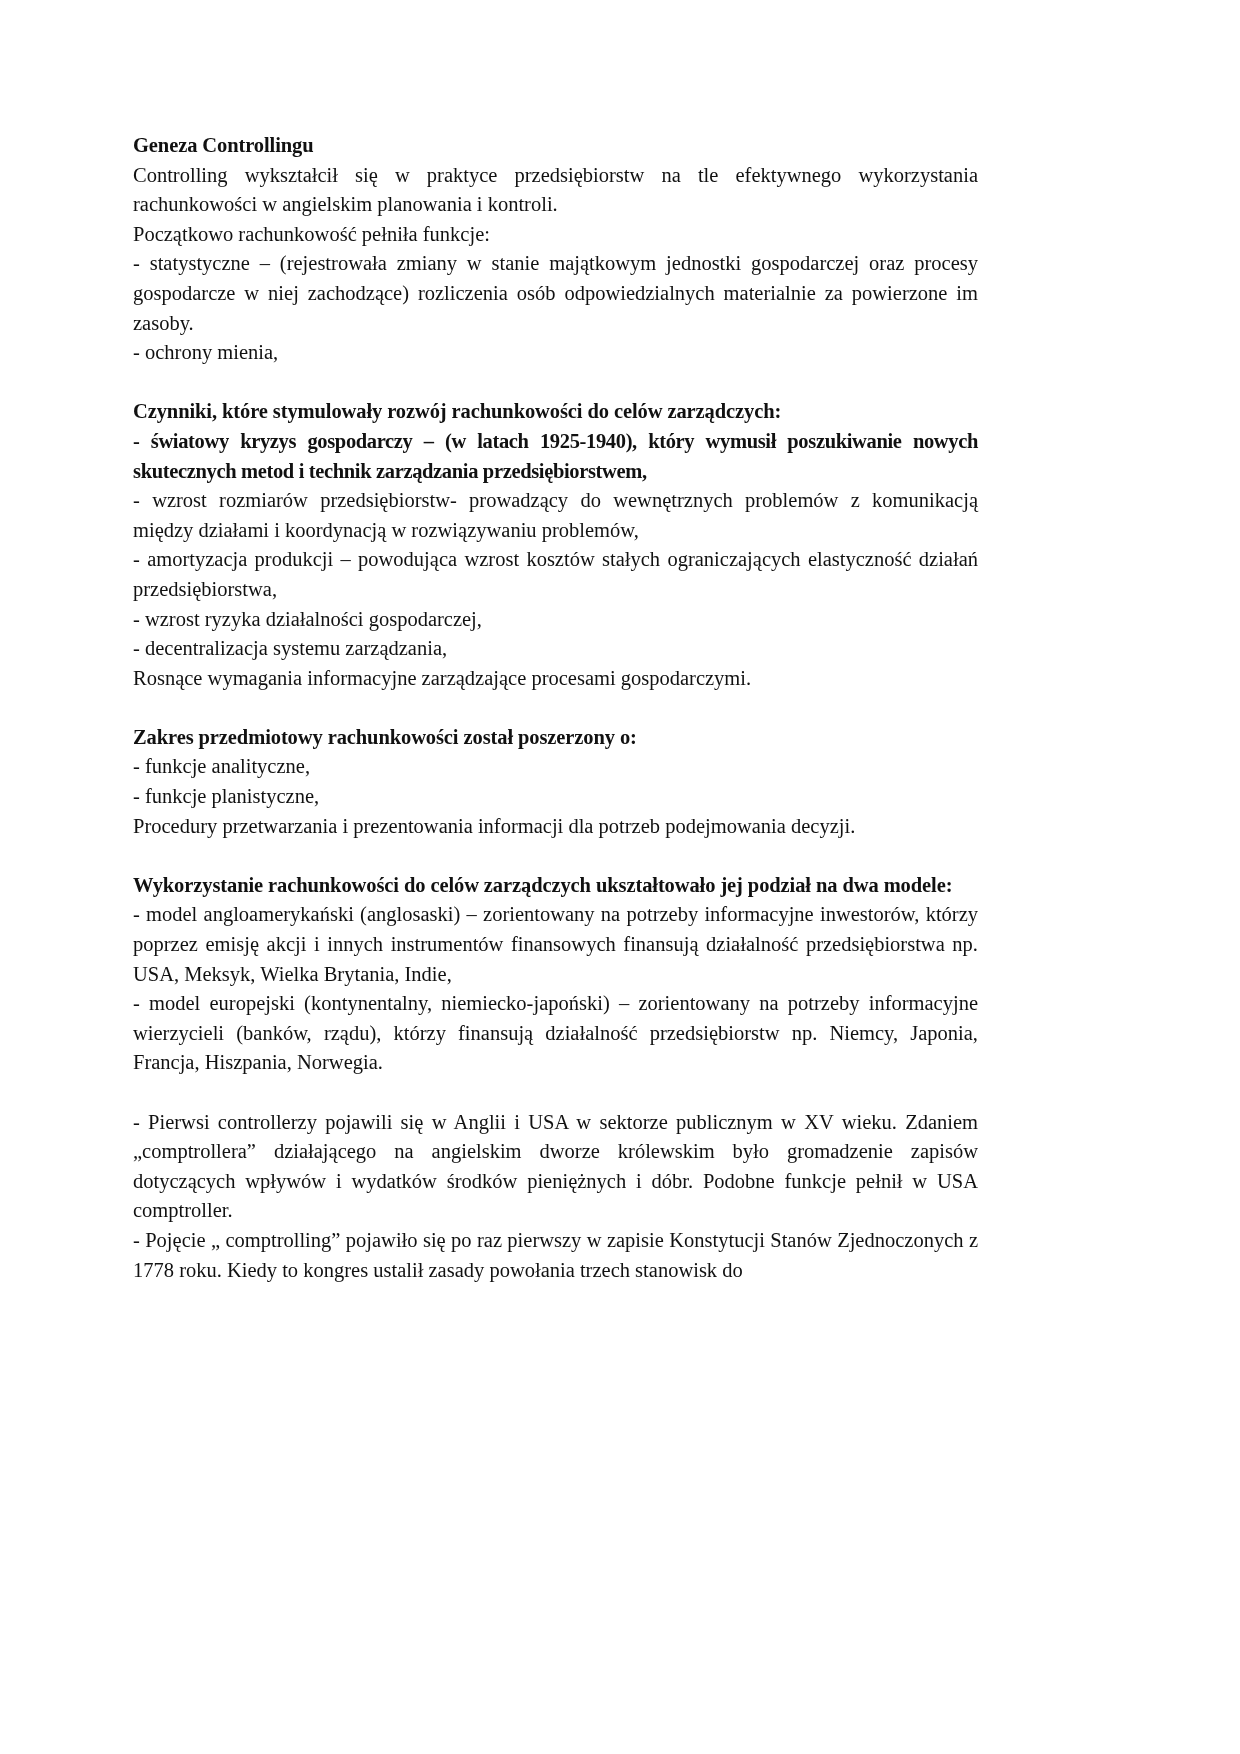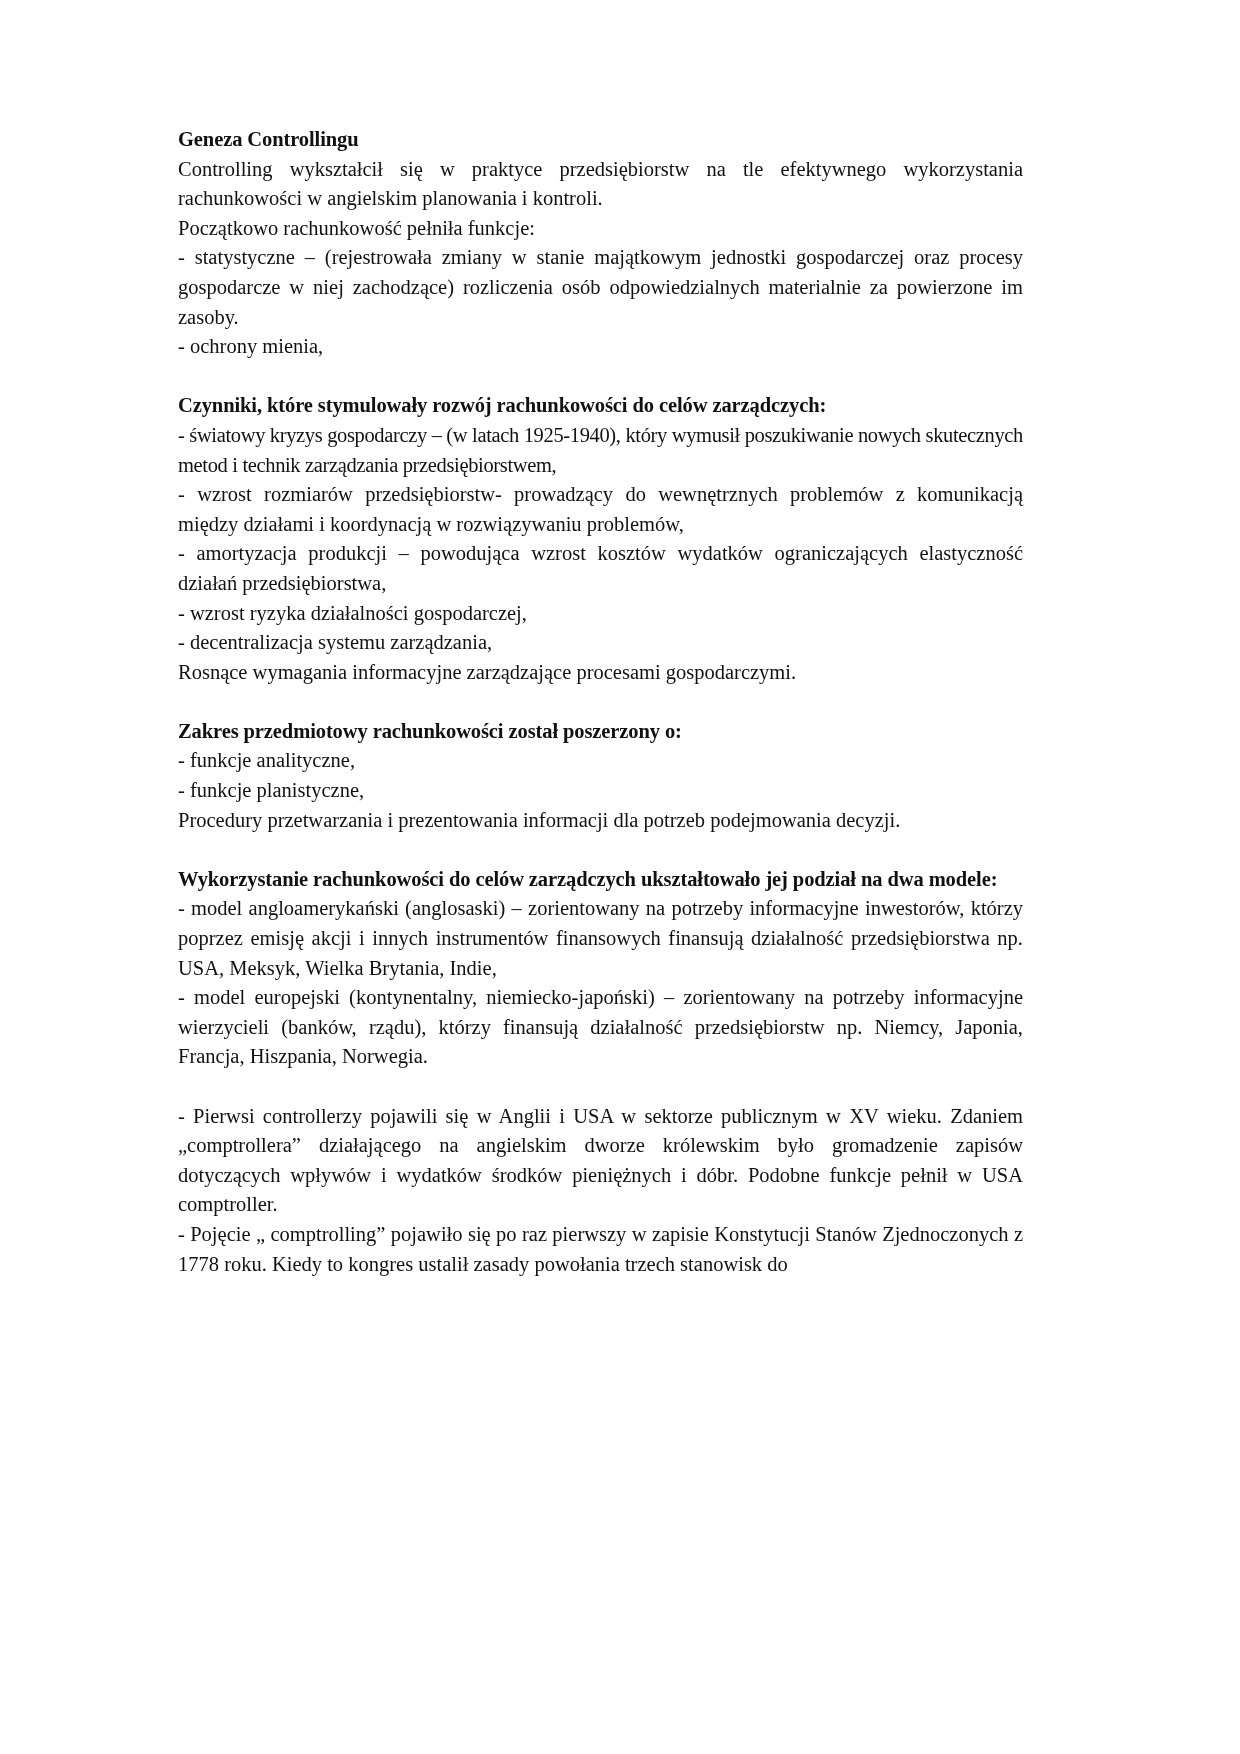--- a/index.html
+++ b/index.html
@@ -11,40 +11,40 @@
       width: 1240px;
       height: 1754px;
       position: relative;
       overflow: hidden;
       font-family: "Liberation Serif", "DejaVu Serif", serif;
       color: #111111;
     }
     .page {
       position: absolute;
       left: 133px;
-      top: 125px;
+      top: 131px;
       width: 845px;
-      margin-left: 45px;
     }
     .para, .heading, .item {
       font-size: 20.5px;
       line-height: 29.6px;
       margin: 0;
       text-align: justify;
       text-align-last: left;
     }
     .heading {
       font-weight: bold;
       letter-spacing: -0.1px;
     }
     .gap {
       height: 29.6px;
     }
     .tight {
       letter-spacing: -0.35px;
+      font-weight: bold;
     }
   </style>
 </head>
 <body>
 
 <div class="page">
 
   <section>
     <h2 class="heading">Geneza Controllingu</h2>
     <p class="para">Controlling wykształcił się w praktyce przedsiębiorstw na tle efektywnego wykorzystania rachunkowości w angielskim planowania i kontroli.</p>
@@ -52,21 +52,21 @@
     <p class="item">- statystyczne – (rejestrowała zmiany w stanie majątkowym jednostki gospodarczej oraz procesy gospodarcze w niej zachodzące) rozliczenia osób odpowiedzialnych materialnie za powierzone im zasoby.</p>
     <p class="item">- ochrony mienia,</p>
   </section>
 
   <div class="gap"></div>
 
   <section>
     <h2 class="heading">Czynniki, które stymulowały rozwój rachunkowości do celów zarządczych:</h2>
     <p class="item tight">- światowy kryzys gospodarczy – (w latach 1925-1940), który wymusił poszukiwanie nowych skutecznych metod i technik zarządzania przedsiębiorstwem,</p>
     <p class="item">- wzrost rozmiarów przedsiębiorstw- prowadzący do wewnętrznych problemów z komunikacją między działami i koordynacją w rozwiązywaniu problemów,</p>
-    <p class="item">- amortyzacja produkcji – powodująca wzrost kosztów wydatków ograniczających elastyczność działań przedsiębiorstwa,</p>
+    <p class="item">- amortyzacja produkcji – powodująca wzrost kosztów stałych ograniczających elastyczność działań przedsiębiorstwa,</p>
     <p class="item">- wzrost ryzyka działalności gospodarczej,</p>
     <p class="item">- decentralizacja systemu zarządzania,</p>
     <p class="para">Rosnące wymagania informacyjne zarządzające procesami gospodarczymi.</p>
   </section>
 
   <div class="gap"></div>
 
   <section>
     <h2 class="heading">Zakres przedmiotowy rachunkowości został poszerzony o:</h2>
     <p class="item">- funkcje analityczne,</p>

